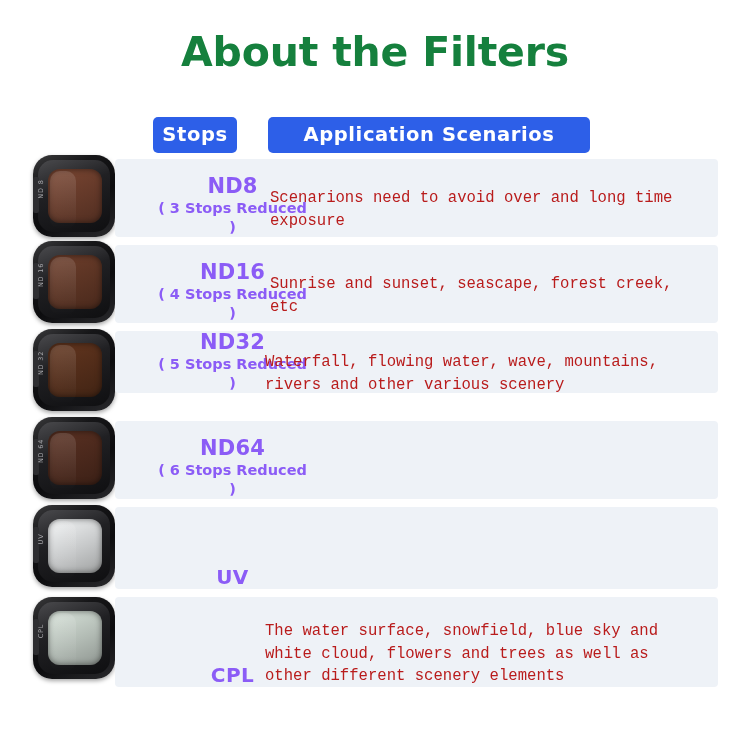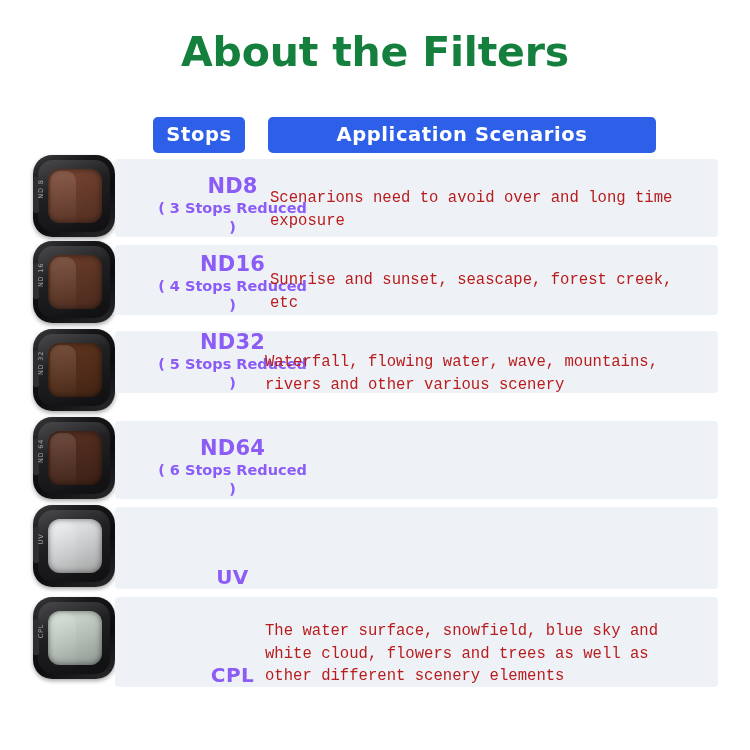--- a/index.html
+++ b/index.html
@@ -53,37 +53,37 @@
     font-weight: bold;
     letter-spacing: 0.6px;
     display: flex;
     align-items: center;
     justify-content: center;
     font-family: "DejaVu Sans", sans-serif;
     line-height: 1;
   }
   .hdr-stops {
     left: 153px;
-    width: 92px;
+    width: 84px;
   }
   .hdr-scen {
     left: 268px;
-    width: 388px;
+    width: 322px;
   }
 
   
   .row {
     position: absolute;
     left: 115px;
     width: 603px;
     background: #eef2f7;
     border-radius: 4px;
   }
   .row-0 { top: 159px; height: 78px; }
-  .row-1 { top: 245px; height: 70px; }
+  .row-1 { top: 245px; height: 78px; }
   .row-2 { top: 331px; height: 62px; }
   .row-3 { top: 421px; height: 78px; }
   .row-4 { top: 507px; height: 82px; }
   .row-5 { top: 597px; height: 90px; }
 
   .cell-stops {
     position: absolute;
     left: 40px;
     width: 155px;
     top: 0;

